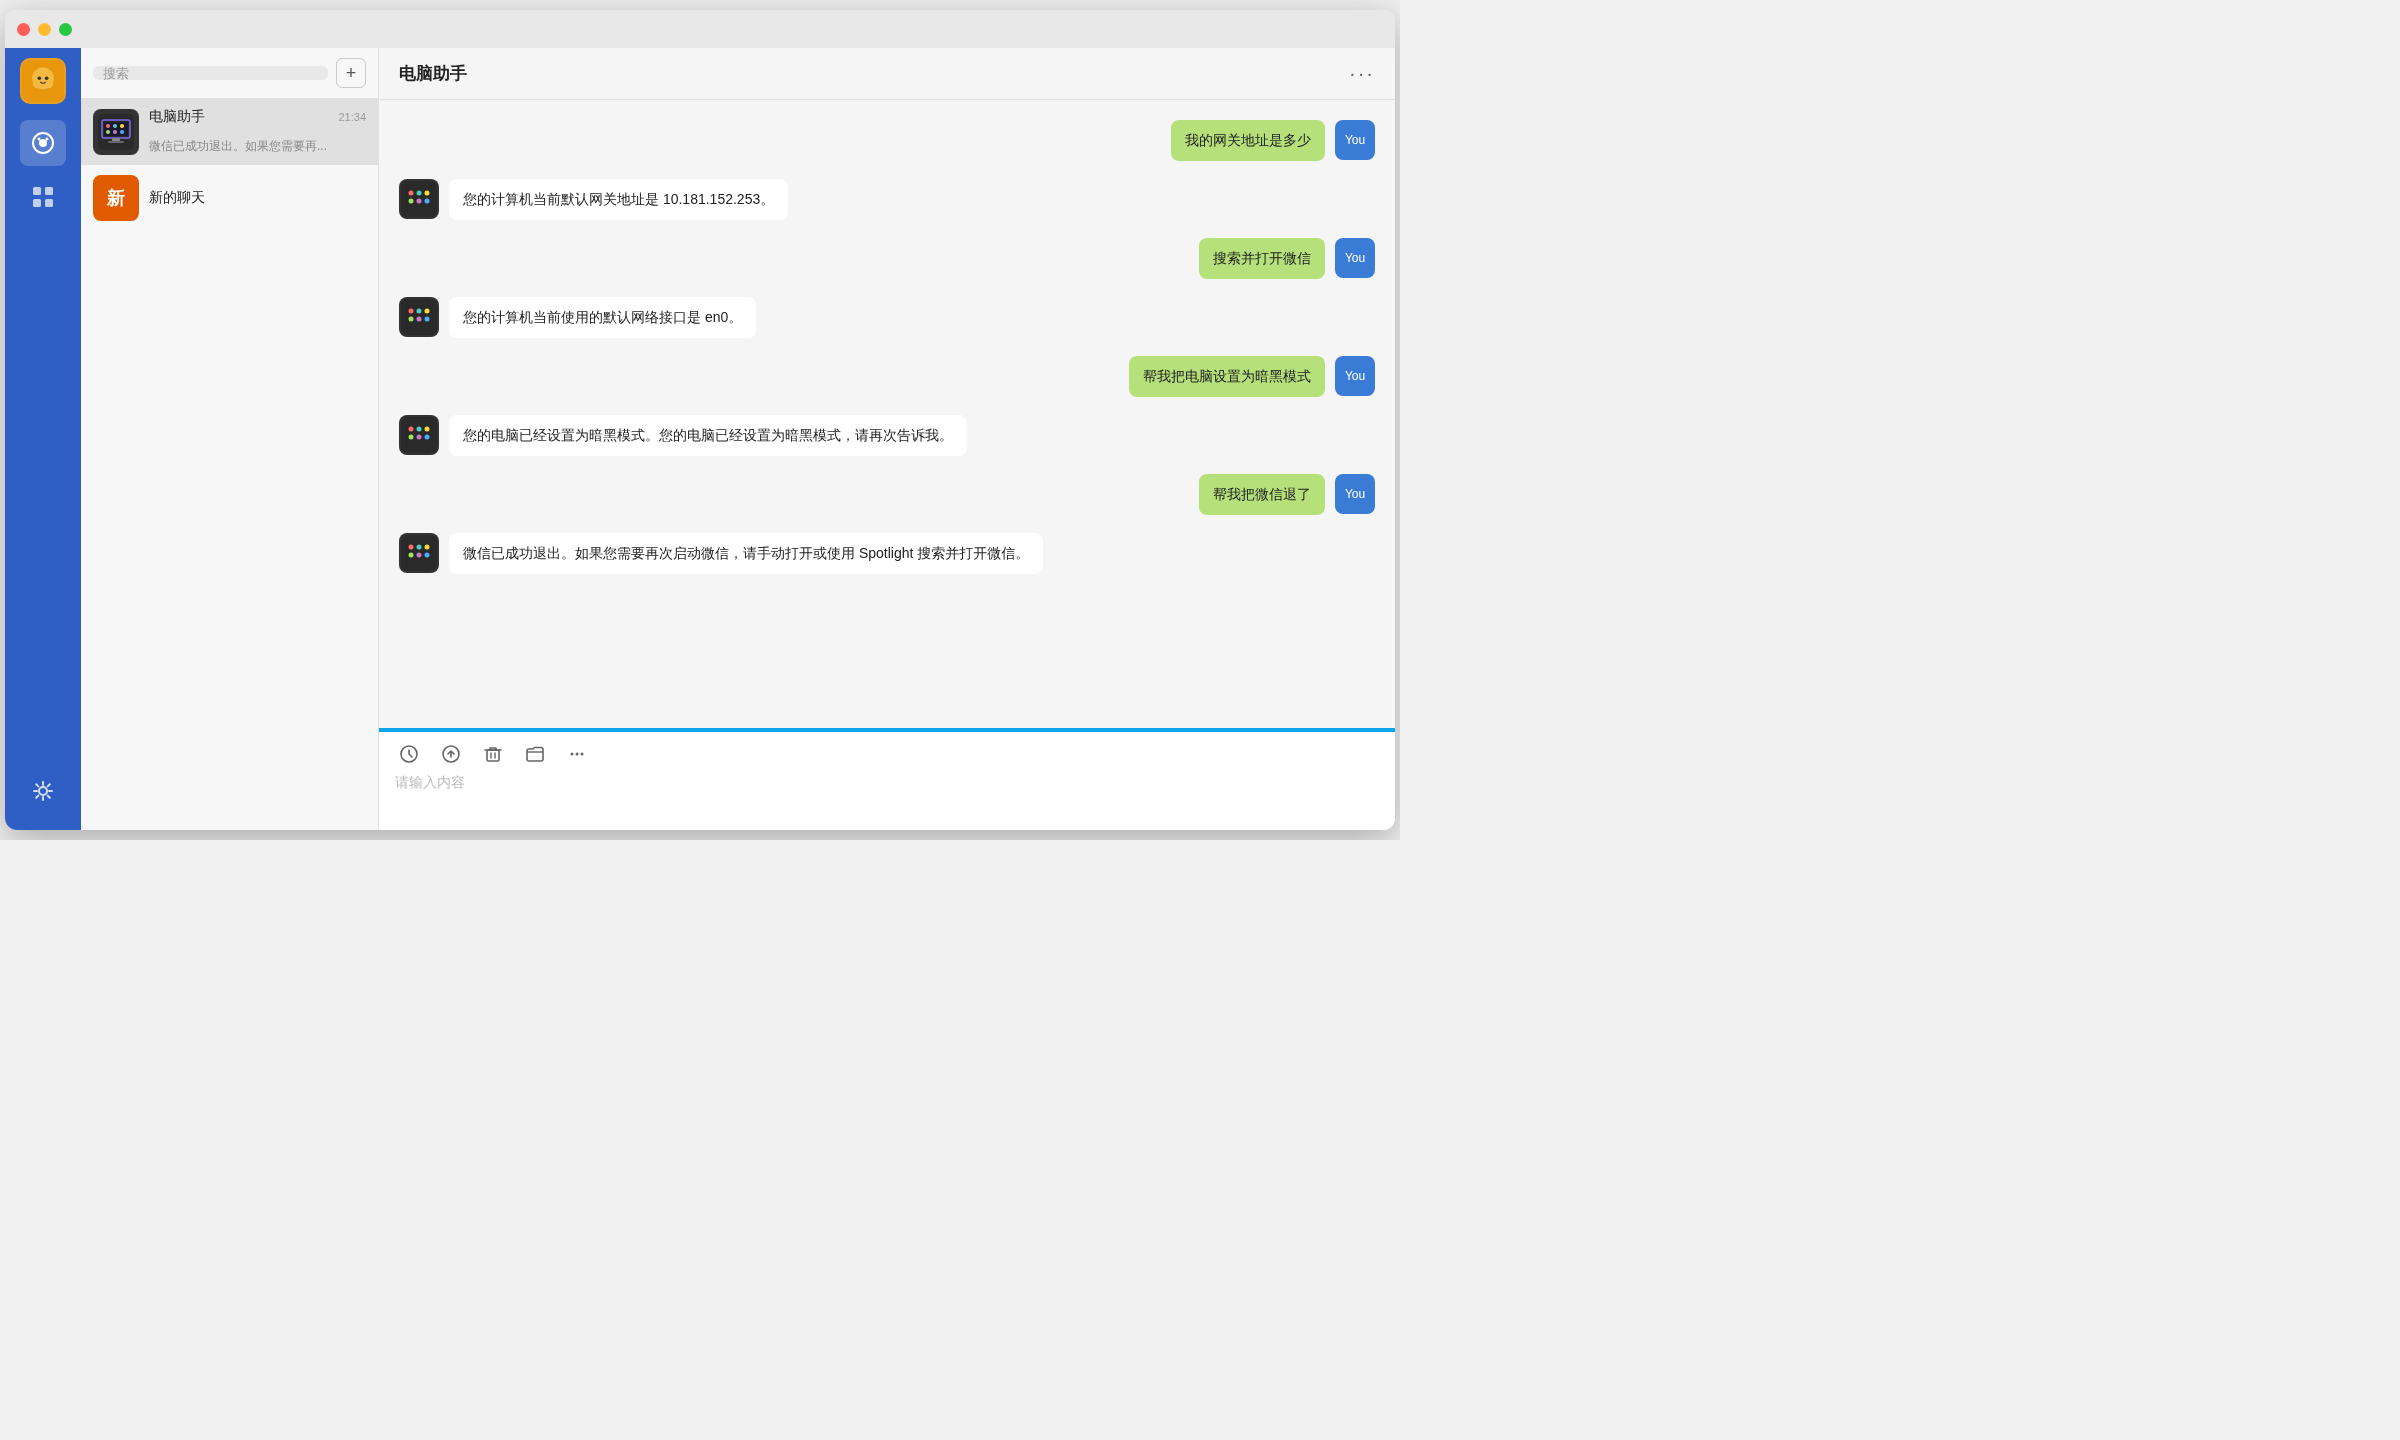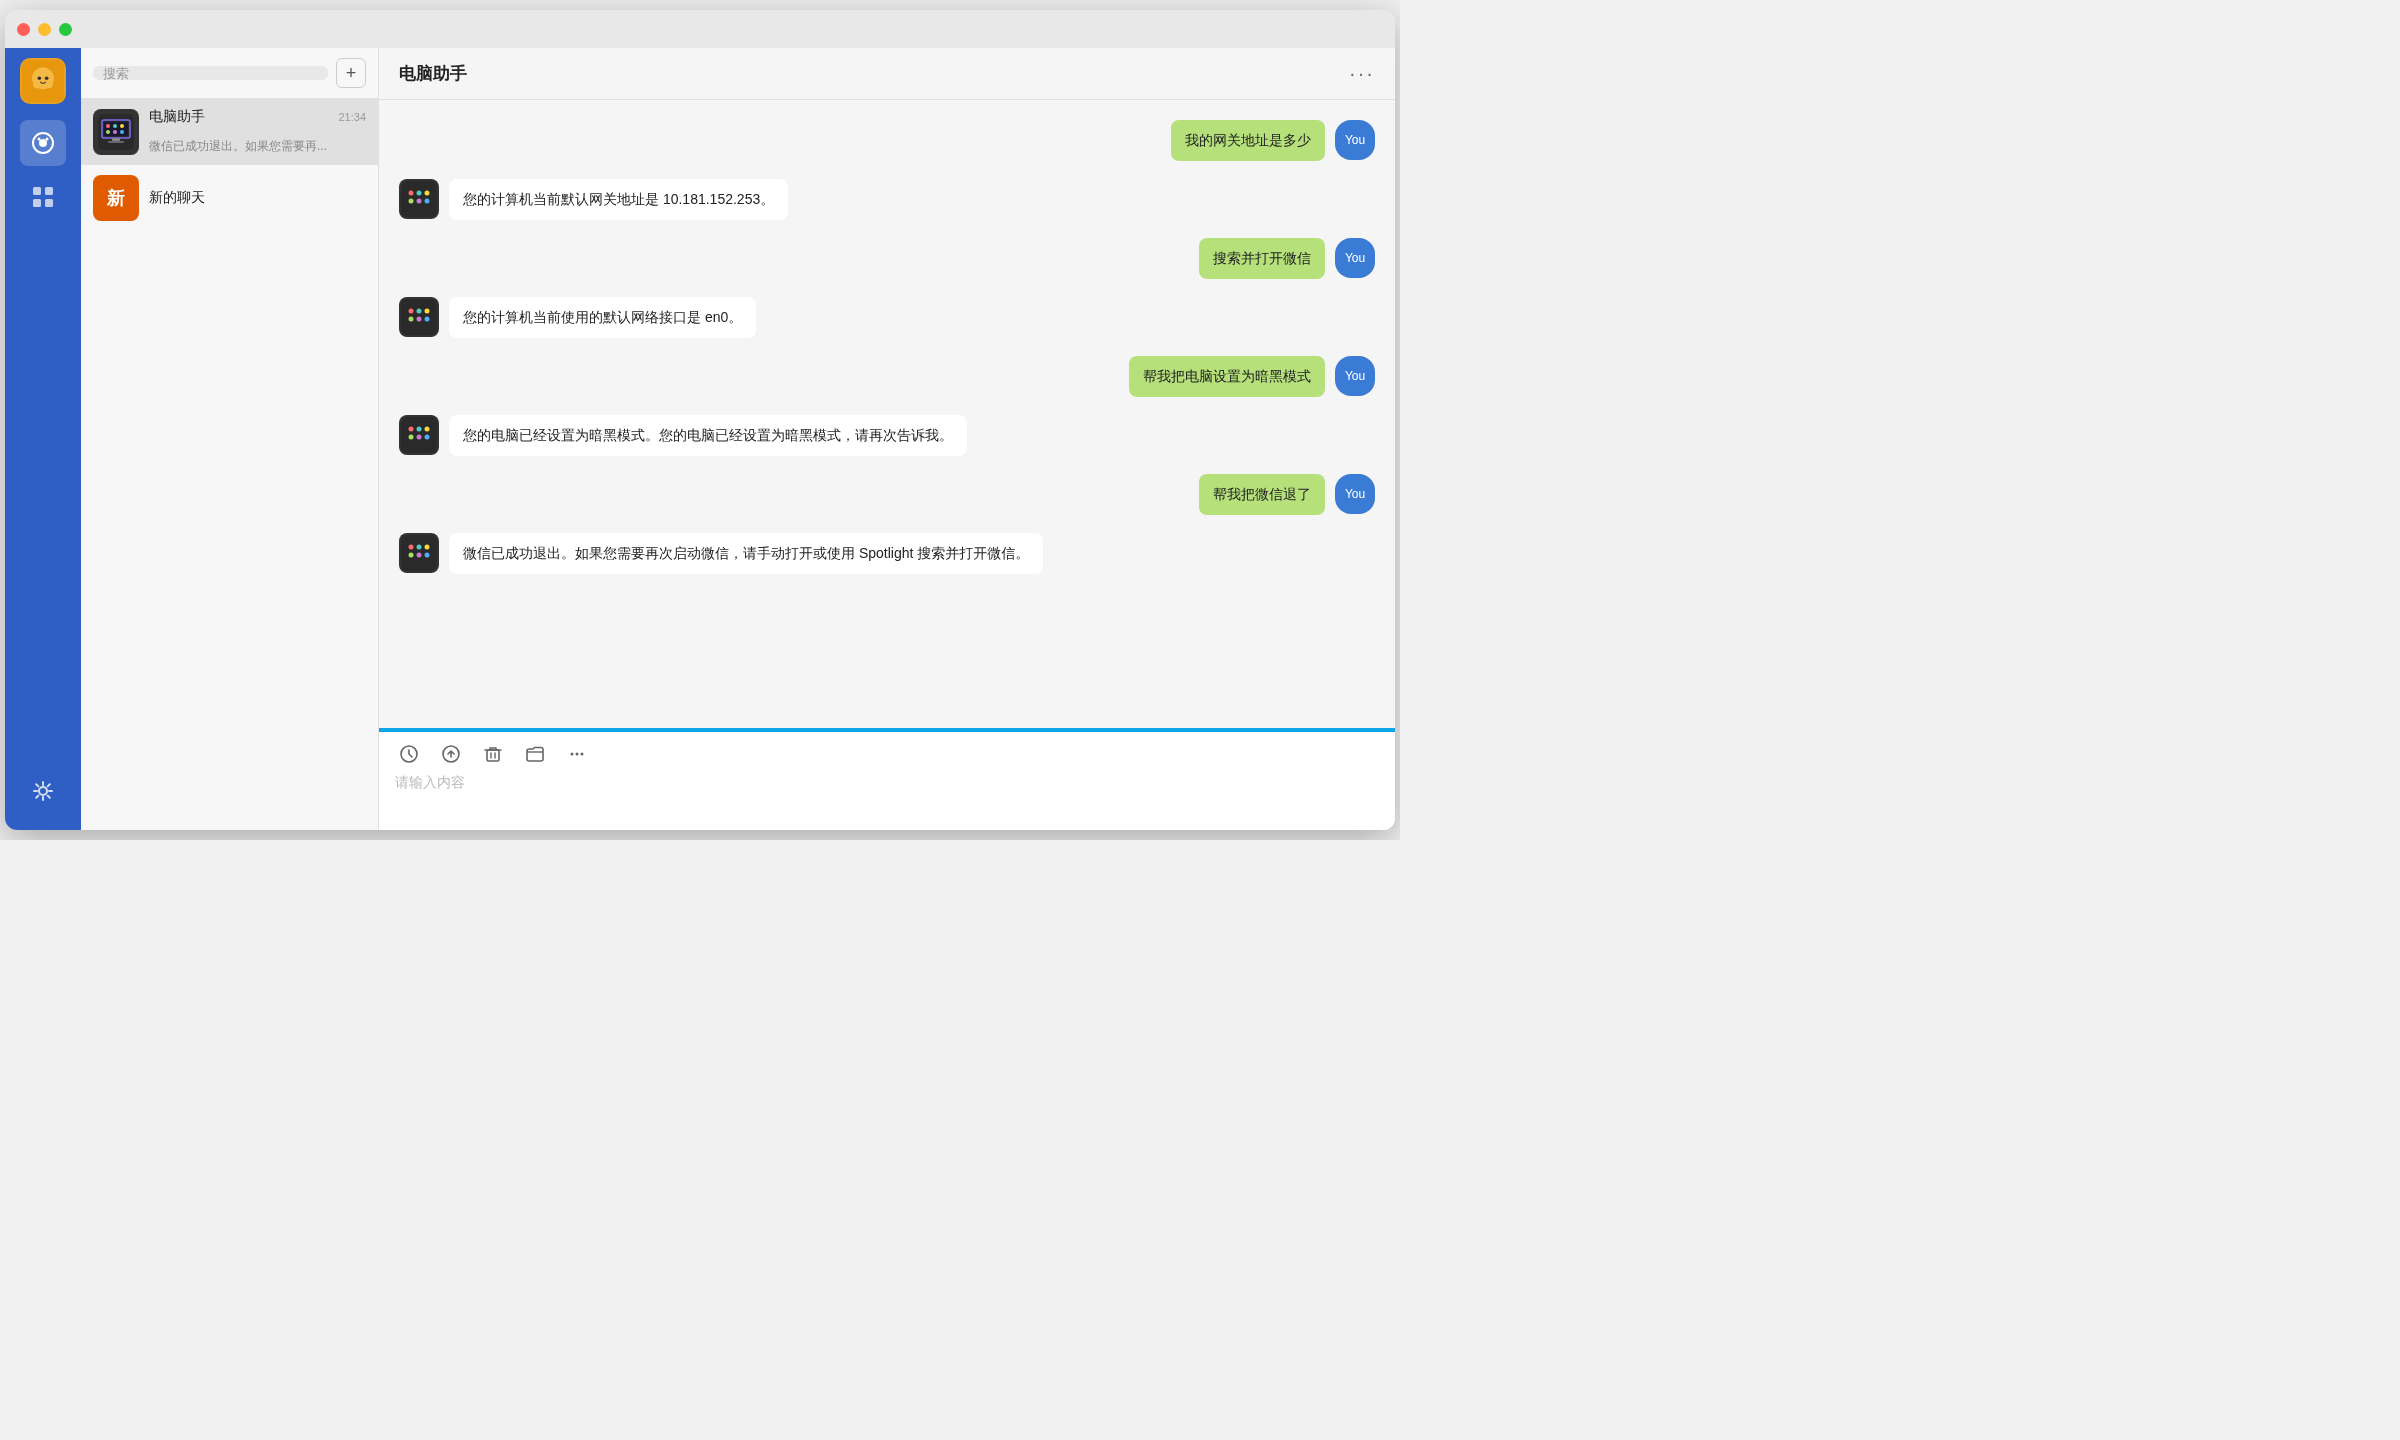--- a/index.html
+++ b/index.html
@@ -231,21 +231,21 @@
       border-radius: 8px;
       flex-shrink: 0;
       display: flex;
       align-items: center;
       justify-content: center;
     }
     .user-avatar-label {
       width: 40px;
       height: 40px;
       background: #3a7bd5;
-      border-radius: 16px;
+      border-radius: 8px;
       flex-shrink: 0;
       display: flex;
       align-items: center;
       justify-content: center;
       font-size: 12px;
       color: white;
       font-weight: 500;
     }
     .msg-bubble {
       max-width: 600px;

